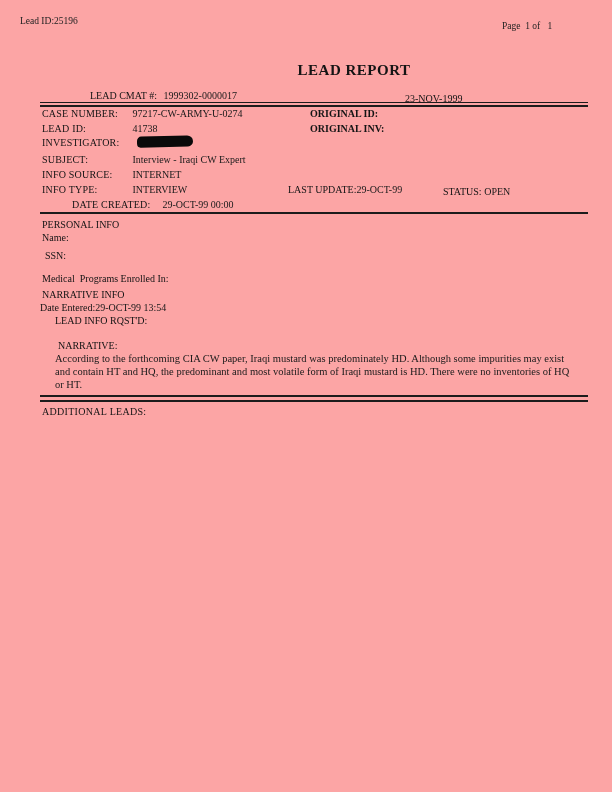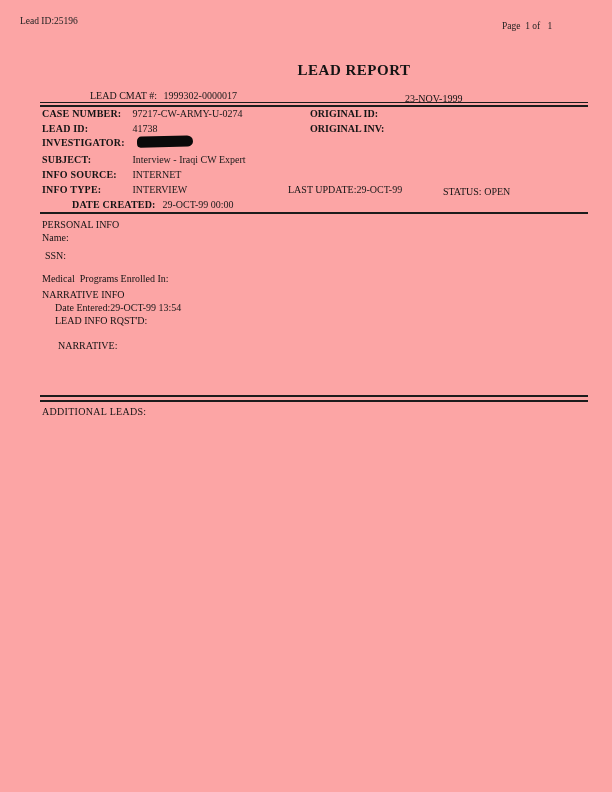--- a/index.html
+++ b/index.html
@@ -16,21 +16,21 @@
   .b { font-weight: normal; }
   .sz10 { font-size: 10px; }
   .hdr-small { font-size: 9.5px; color: #222; }
   .title {
     width: 612px; text-align: center;
     font-size: 15px; font-weight: bold; letter-spacing: 0.5px;
   }
   .rule { position: absolute; background: #1c1c1c; }
   .info-table { position: absolute; left: 42px; top: 107px; width: 546px; font-size: 10px; }
   .trow { position: absolute; left: 0; white-space: nowrap; }
-  .trow .lbl { display: inline-block; width: 88px; font-weight: bold; letter-spacing: 0.2px; }
+  .trow .lbl { display: inline-block; width: 88px; font-weight: normal; letter-spacing: 0.2px; }
   .rlabel { position: absolute; font-weight: bold; white-space: nowrap; }
   .redaction {
     position: absolute; left: 95px; top: -1px;
     width: 56px; height: 11px; background: #0a0a0a;
     border-radius: 6px 8px 7px 5px; transform: rotate(-1.5deg);
   }
   .narrative-text {
     position: absolute; left: 55px; top: 352px; width: 516px;
     font-size: 10.5px; line-height: 13.2px; color: #1a1a1a; text-align: left;
   }
@@ -99,25 +99,26 @@
   </div>
 
   <div class="rule" style="left:40px; top:212px; width:548px; height:2px;"></div>
 
   <div class="abs sz10 b" style="left:42px; top:219px;">PERSONAL INFO</div>
   <div class="abs sz10" style="left:42px; top:232px;">Name:</div>
   <div class="abs sz10 b" style="left:45px; top:250px;">SSN:</div>
   <div class="abs sz10 b" style="left:42px; top:273px; white-space:pre;">Medical  Programs Enrolled In:</div>
 
   <div class="abs sz10 b" style="left:42px; top:289px;">NARRATIVE INFO</div>
-  <div class="abs sz10" style="left:55px; top:302px; white-space:nowrap;">
+  <div class="abs sz10" style="left:40px; top:302px; white-space:nowrap;">
     <span class="b">Date Entered:</span><span class="val">29-OCT-99 13:54</span>
   </div>
   <div class="abs sz10 b" style="left:55px; top:315px;">LEAD INFO RQST'D:</div>
 
   <div class="abs sz10 b" style="left:58px; top:340px;">NARRATIVE:</div>
+  <div class="narrative-text">According to the forthcoming CIA CW paper, Iraqi mustard was predominately HD.  Although some impurities may exist and contain HT and HQ, the predominant and most volatile form of Iraqi mustard is HD.  There were no inventories of HQ or HT.</div>
 
   <div class="rule" style="left:40px; top:395px; width:548px; height:1.5px;"></div>
   <div class="rule" style="left:40px; top:400px; width:548px; height:1.5px;"></div>
 
   <div class="abs sz10 b" style="left:42px; top:406px; letter-spacing:0.3px;">ADDITIONAL LEADS:</div>
 
 </div>
 
 </body></html>

